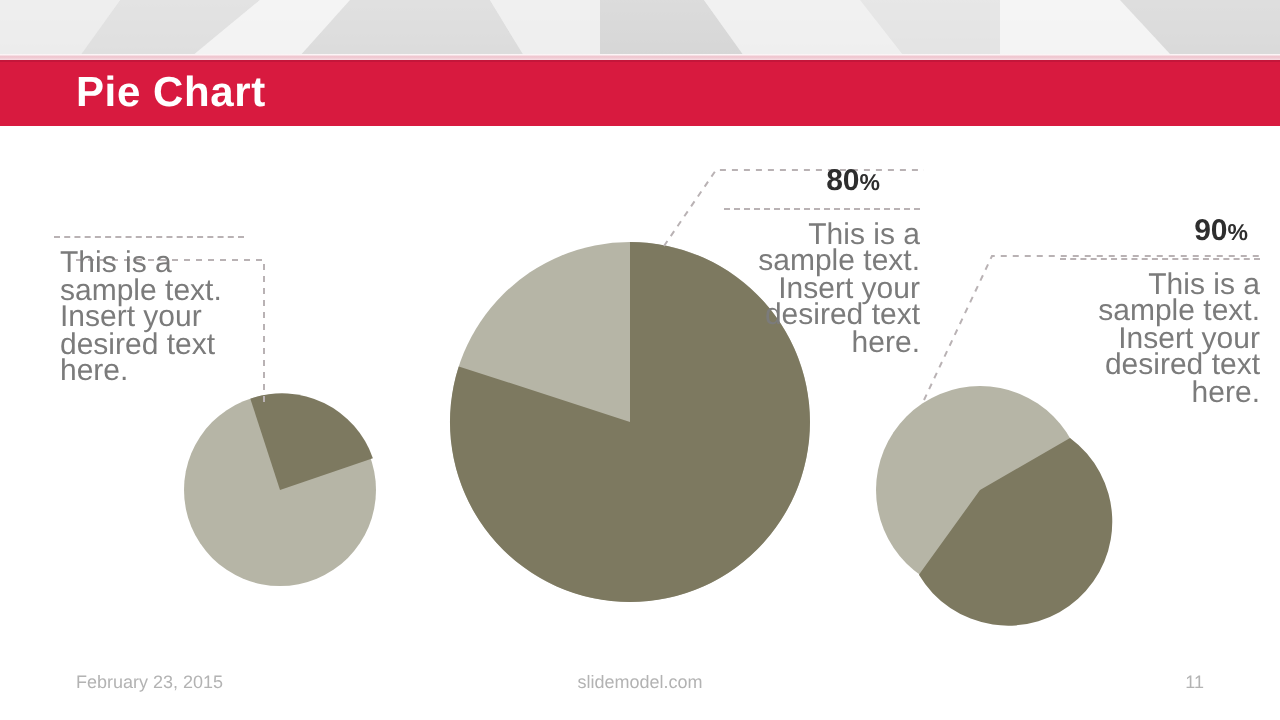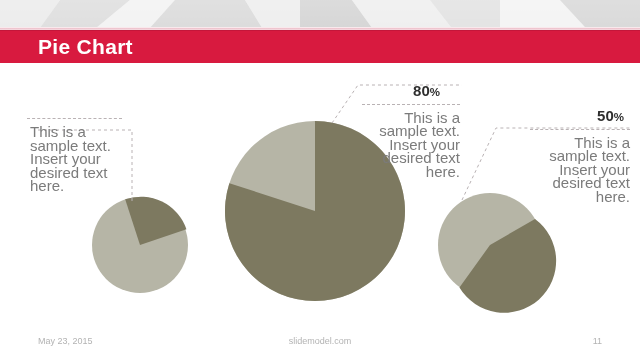--- a/index.html
+++ b/index.html
@@ -162,24 +162,24 @@
     <div class="body-text">This is a sample text. Insert your desired text here.</div>
   </div>
 
   <div class="callout c-center">
     <div class="pct"><span>80</span><span class="sym">%</span></div>
     <div class="dash-rule"></div>
     <div class="body-text">This is a sample text. Insert your desired text here.</div>
   </div>
 
   <div class="callout c-right">
-    <div class="pct"><span>50</span><span class="sym">%</span></div>
+    <div class="pct"><span>90</span><span class="sym">%</span></div>
     <div class="dash-rule"></div>
     <div class="body-text">This is a sample text. Insert your desired text here.</div>
   </div>
 
   <div class="footer">
-    <span class="f-date">May 23, 2015</span>
+    <span class="f-date">February 23, 2015</span>
     <span class="f-brand">slidemodel.com</span>
     <span class="f-page">11</span>
   </div>
 
 </div>
 
 </body></html>

